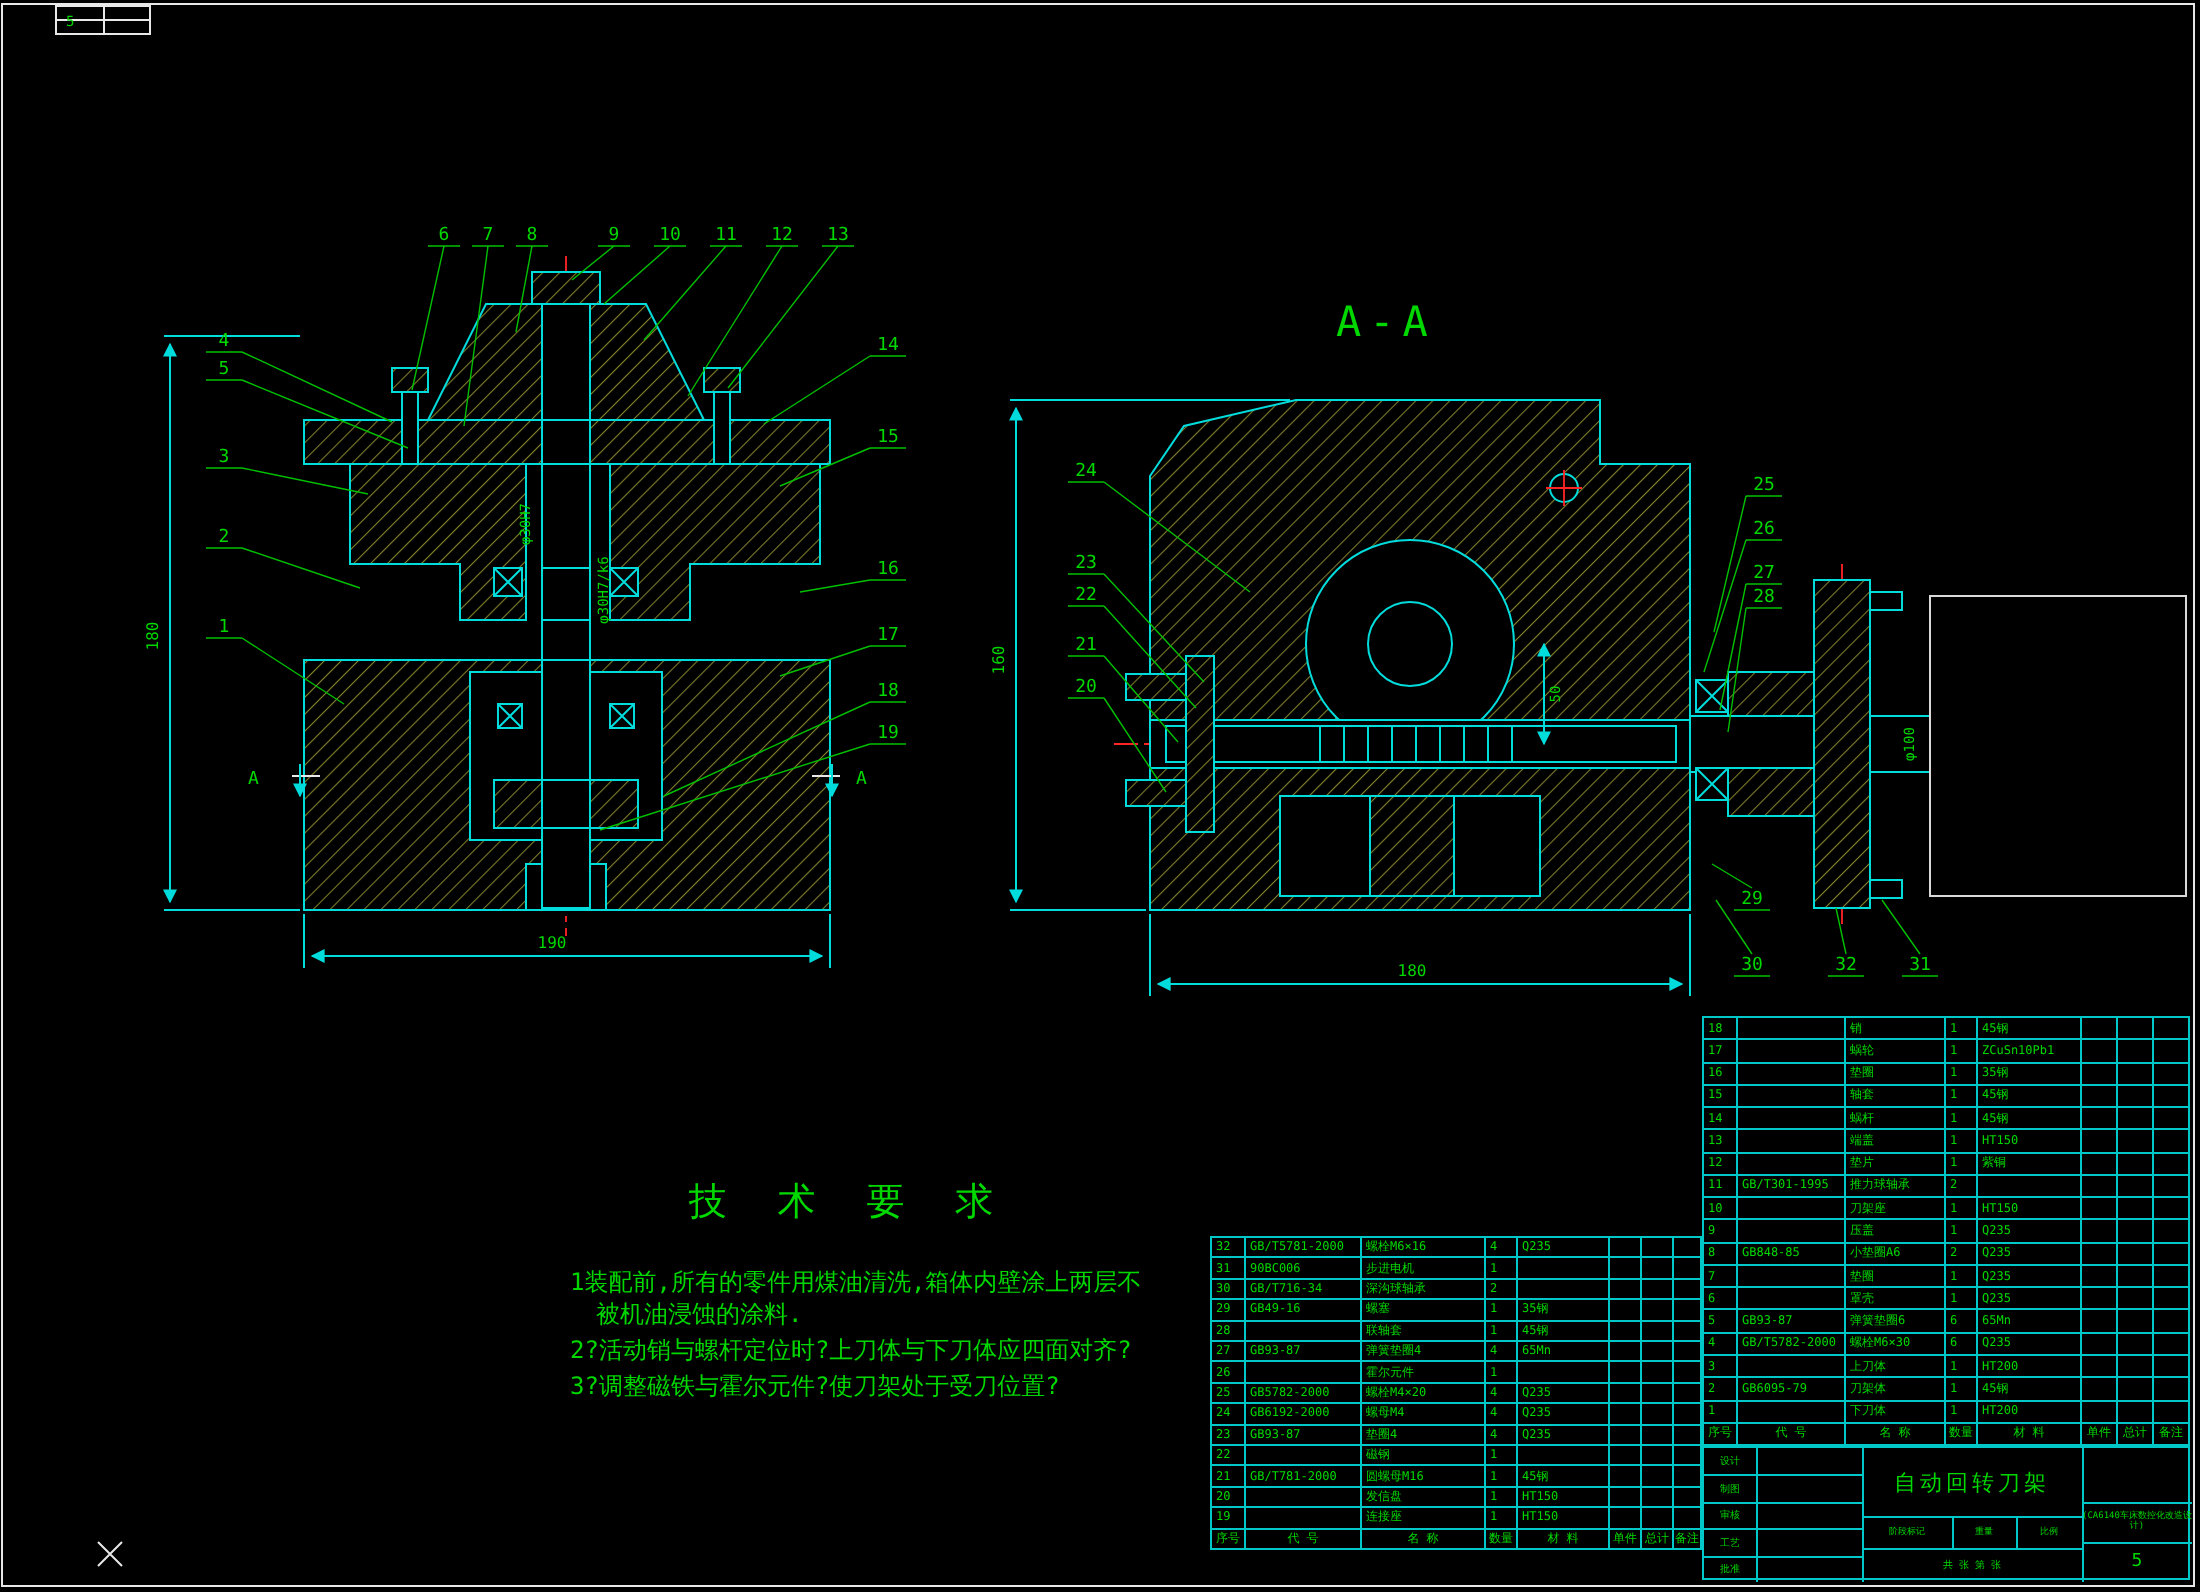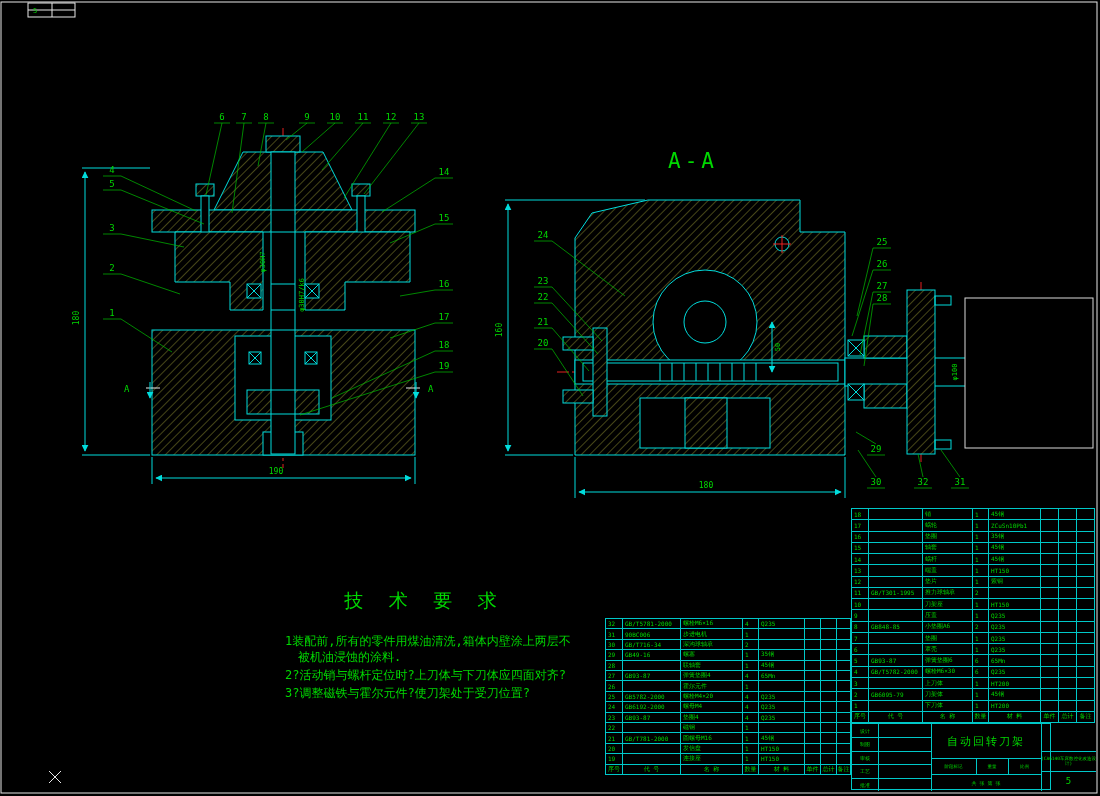--- a/index.html
+++ b/index.html
@@ -26,21 +26,21 @@
        box-sizing:border-box;background:#000;z-index:2;}
   .bom-row{display:grid;flex:1 1 0;border-top:1px solid #00c8c8;min-height:0;}
   .bom-row:first-child{border-top:none;}
   .bom-left  .bom-row{grid-template-columns:17px 58px 62px 16px 46px 16px 16px 1fr;}
   .bom-right .bom-row{grid-template-columns:17px 54px 50px 16px 52px 18px 18px 1fr;}
   .bom-cell{border-right:1px solid #00c8c8;color:#00d800;font-size:6px;display:flex;
             align-items:center;padding-left:2px;white-space:nowrap;overflow:hidden;}
   .bom-cell:last-child{border-right:none;}
   .hdr .bom-cell{justify-content:center;padding-left:0;}
   
-  .tb{position:absolute;left:851px;top:723px;width:200px;height:67px;border:1px solid #00c8c8;
+  .tb{position:absolute;left:851px;top:723px;width:244px;height:67px;border:1px solid #00c8c8;
       box-sizing:border-box;background:#000;z-index:2;color:#00d800;}
   .tb .ln{position:absolute;background:#00c8c8;}
   .tb .cell{position:absolute;display:flex;align-items:center;justify-content:center;
             color:#00d800;overflow:hidden;}
 </style>
 </head>
 <body>
 
 <div id="stage">
 

